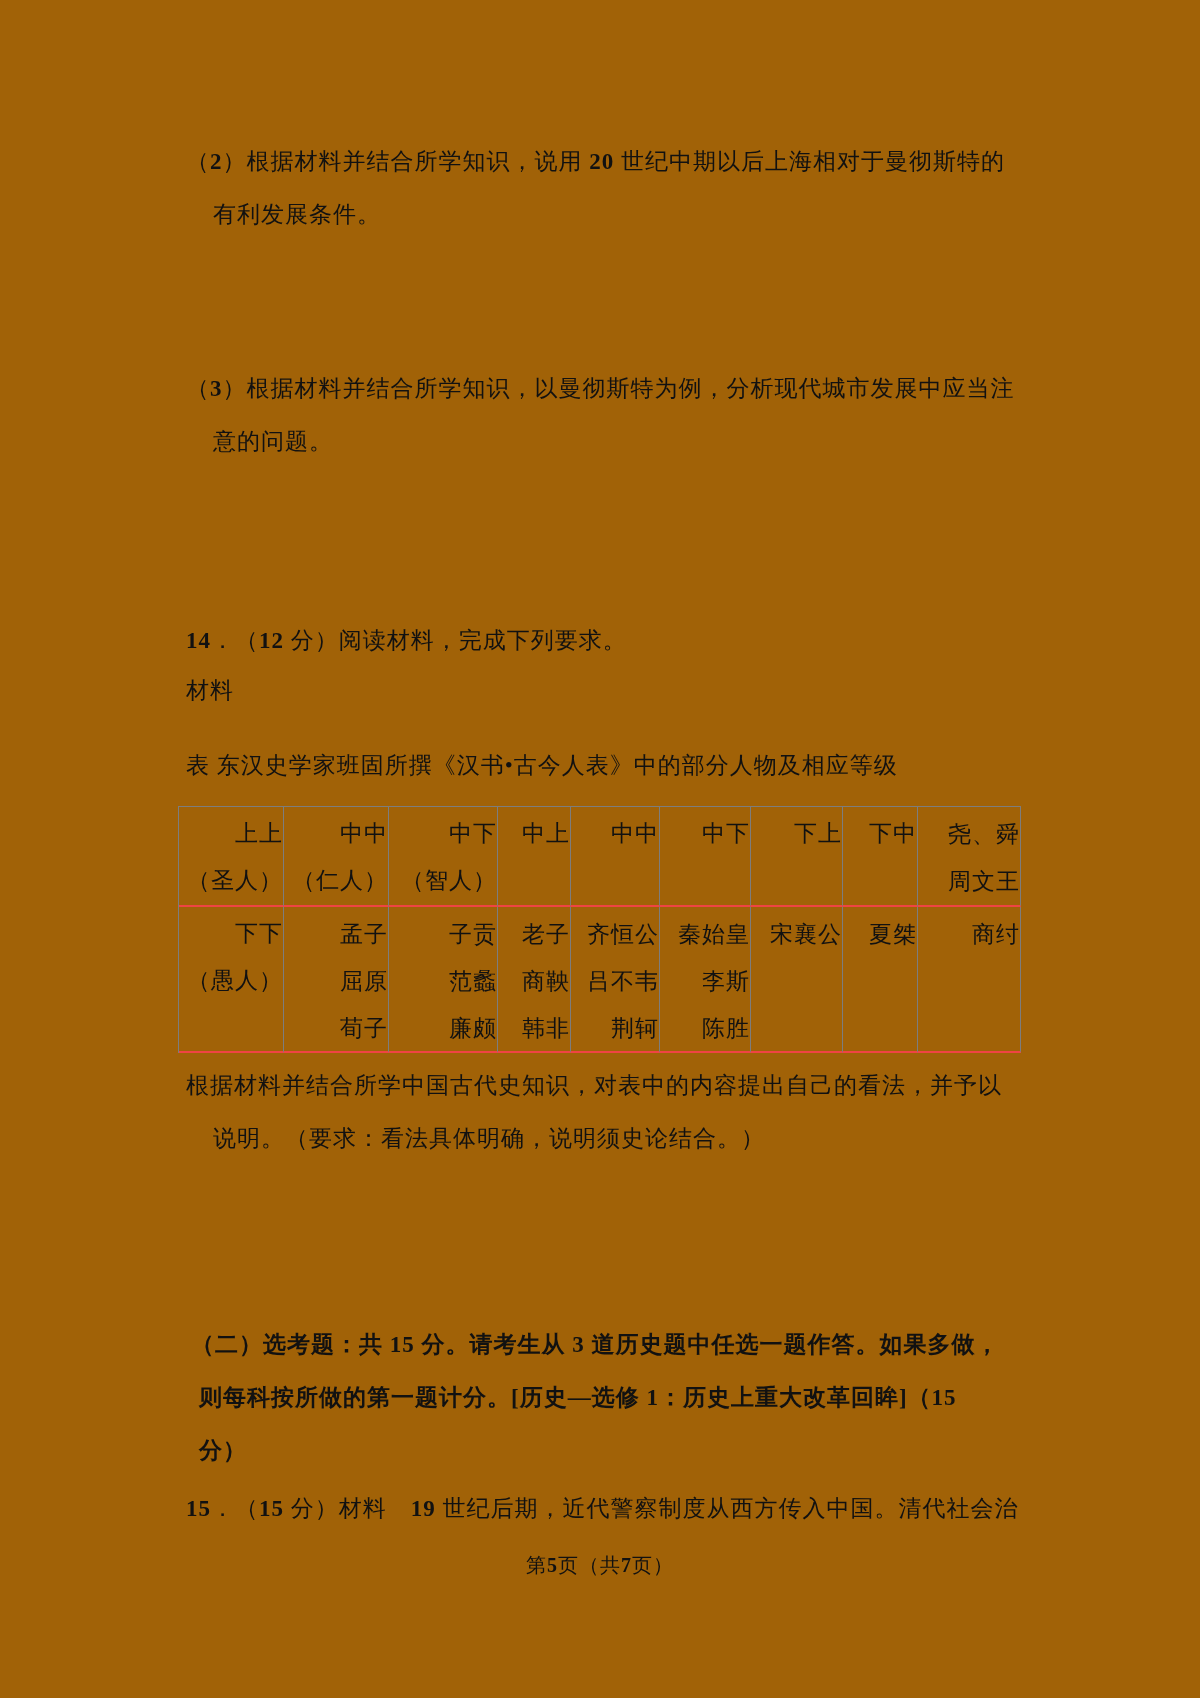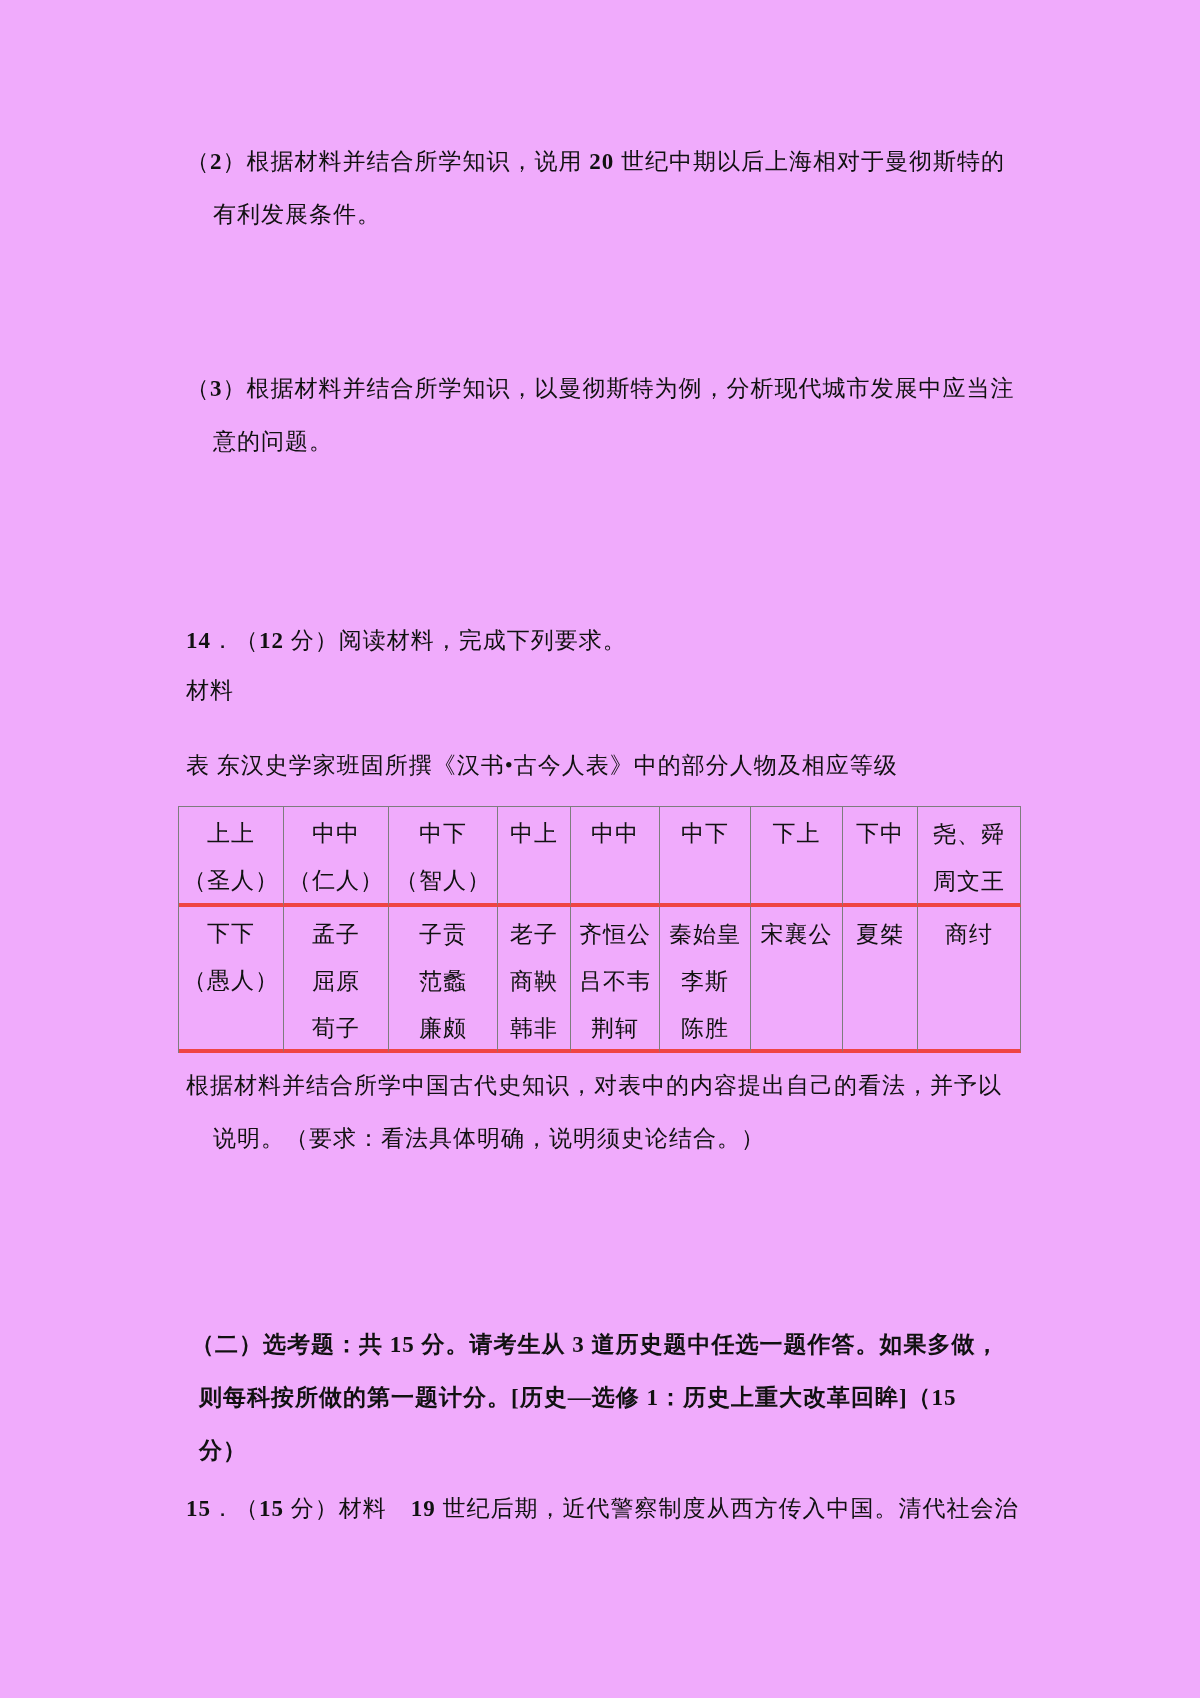--- a/index.html
+++ b/index.html
@@ -1,21 +1,21 @@
 <!DOCTYPE html>
 <html><head>
 <meta charset="utf-8">
 <style>
   * { margin: 0; padding: 0; box-sizing: border-box; }
   html, body { background: #ffffff; }
   .page {
     position: relative;
     width: 1200px;
     height: 1698px;
-    background: #f0abfc;
+    background: #a16207;
     color: #111111;
     font-family: "Liberation Serif", "DejaVu Serif", serif;
     overflow: hidden;
   }
   .para {
     position: absolute;
     font-size: 23px;
     line-height: 53px;
     letter-spacing: 1px;
     white-space: nowrap;
@@ -43,22 +43,22 @@
     display: grid;
     grid-template-columns: 105px 105px 109px 73px 89px 91px 92px 75px 103px;
     grid-template-rows: 100px 146px;
     border-top: 1px solid #7d7d7d;
     border-left: 1px solid #7d7d7d;
     font-size: 23px;
     letter-spacing: 1px;
   }
   .cell {
     border-right: 1px solid #7d7d7d;
-    border-bottom: 4px solid #ef4444;
-    text-align: center;
+    border-bottom: 2px solid #ef4444;
+    text-align: right;
     overflow: hidden;
   }
   .hcell { padding-top: 3px; }
   .hcell .tline { line-height: 47px; height: 47px; white-space: nowrap; }
   .dcell { padding-top: 4px; }
   .dcell .tline { line-height: 47px; height: 47px; white-space: nowrap; }
 
   .footer {
     position: absolute;
     left: 0; top: 1552px;
@@ -189,14 +189,15 @@
   <div class="para p-sec2 bold">
     <div class="pline">（二）选考题：共 <b>15</b> 分。请考生从 <b>3</b> 道历史题中任选一题作答。如果多做，</div>
     <div class="pline">则每科按所做的第一题计分。[历史—选修 <b>1</b>：历史上重大改革回眸]（<b>15</b></div>
     <div class="pline">分）</div>
   </div>
 
   <div class="para p-q15">
     <div class="pline"><b>15</b>．（<b>15</b> 分）材料　<b>19</b> 世纪后期，近代警察制度从西方传入中国。清代社会治</div>
   </div>
 
+  <div class="footer">第<b>5</b>页（共<b>7</b>页）</div>
 
 </div>
 
 </body></html>

